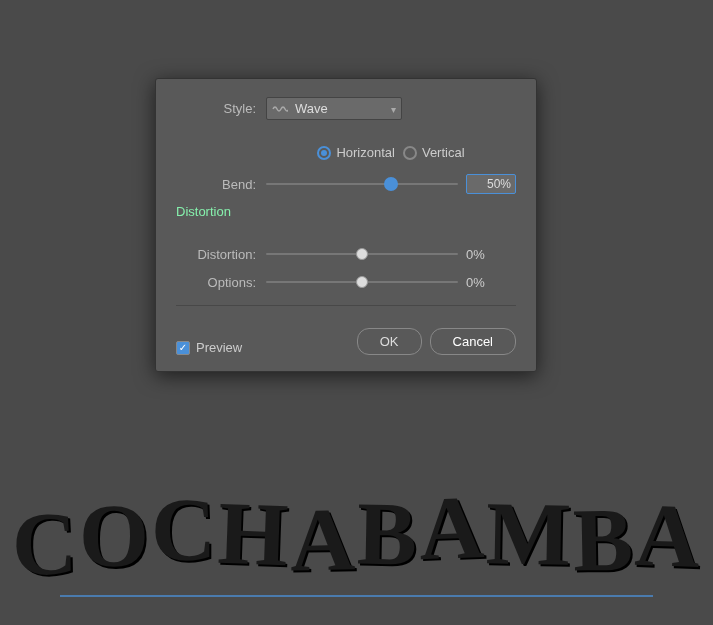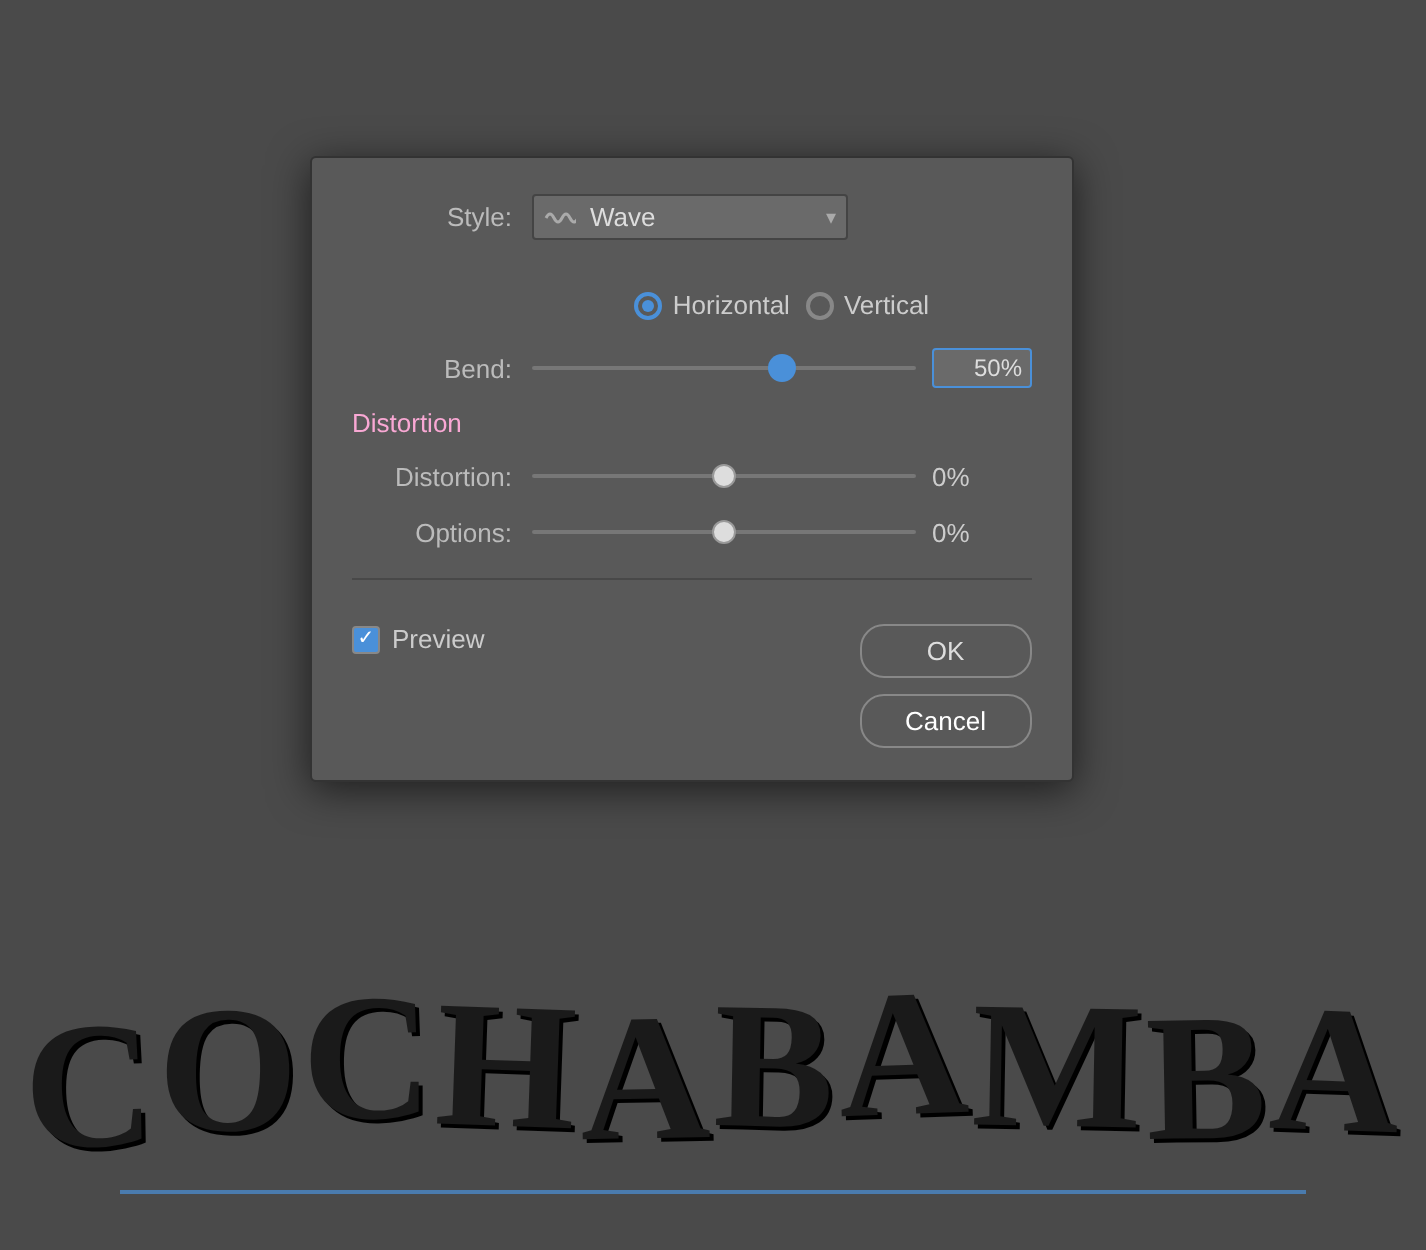--- a/index.html
+++ b/index.html
@@ -111,21 +111,21 @@
       align-items: center;
     }
 
     .style-select {
       appearance: none;
       background: #6a6a6a;
       border: 1px solid #444;
       color: #ddd;
       padding: 3px 16px 3px 28px;
       font-size: 13px;
-      width: 158px;
+      width: 136px;
       cursor: pointer;
       border-radius: 2px;
     }
 
     .style-select-icon {
       position: absolute;
       left: 6px;
       top: 50%;
       transform: translateY(-50%);
       width: 16px;
@@ -266,37 +266,37 @@
     .value-static {
       width: 50px;
       color: #ccc;
       font-size: 13px;
       margin-left: 8px;
       text-align: left;
     }
 
     
     .section-header {
-      color: #f9a8d4;
-      font-size: 13px;
-      margin-bottom: 10px;
+      color: #86efac;
+      font-size: 13px;
+      margin-bottom: 26px;
       margin-top: 4px;
     }
 
     
     .divider {
       border: none;
       border-top: 1px solid #484848;
       margin: 14px 0;
     }
 
     
     .bottom-row {
       display: flex;
-      align-items: flex-start;
+      align-items: flex-end;
       justify-content: space-between;
       padding-top: 8px;
       gap: 38px;
     }
 
     .preview-check {
       display: flex;
       align-items: center;
       gap: 6px;
       cursor: pointer;
@@ -322,21 +322,20 @@
     }
 
     .preview-label {
       font-size: 13px;
       color: #ccc;
     }
 
     .btn-group {
       display: flex;
       gap: 8px;
-      flex-direction: column;
     }
 
     .btn {
       padding: 5px 22px;
       border-radius: 12px;
       font-size: 13px;
       cursor: pointer;
       border: 1px solid #888;
       background: #595959;
       color: #ffffff;

